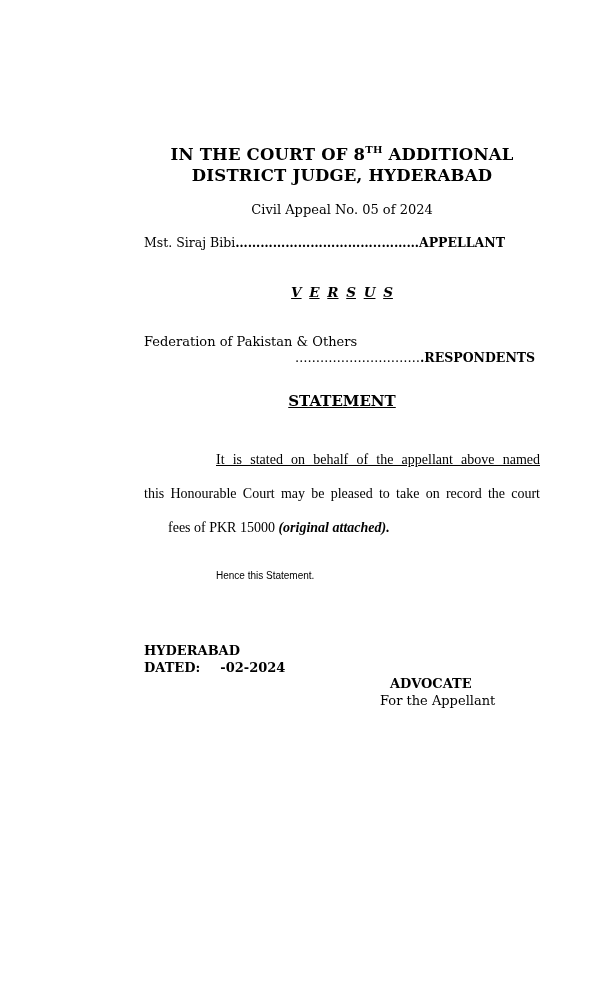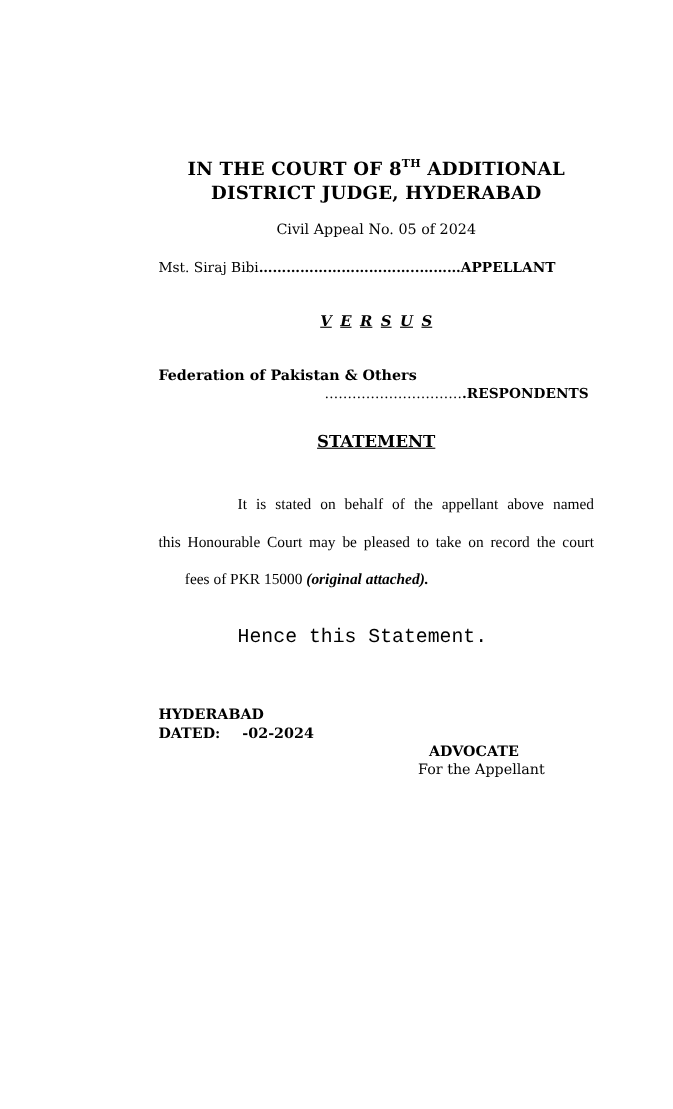--- a/index.html
+++ b/index.html
@@ -33,21 +33,21 @@
     .appellant-line {
       left: 144px; top: 235px; font-size: 12.5px;
     }
     .appellant-line .lbl { font-weight: bold; }
     .versus {
       left: 0; width: 684px; text-align: center;
       top: 284px; font-size: 13.5px; font-weight: bold; font-style: italic;
     }
     .versus span { text-decoration: underline; margin: 0 1.5px; }
     .respondent-name {
-      left: 144px; top: 334px; font-size: 13px; font-weight: bold;
+      left: 144px; top: 334px; font-size: 13px; font-weight: normal;
     }
     .respondent-line {
       left: 284px; top: 350px; font-size: 12.5px; font-weight: bold; margin-left: 11px;
     }
     .respondent-line .dots { font-weight: normal; }
     .statement-heading {
       left: 0; width: 684px; text-align: center;
       top: 392px; font-size: 15px; font-weight: bold;
       text-decoration: underline;
     }
@@ -55,21 +55,21 @@
       left: 144px; width: 396px;
       font-family: "Liberation Serif", serif;
       font-size: 14px;
       text-align: justify;
       text-align-last: justify;
     }
     .para.last { text-align-last: left; }
     .para.indent { padding-left: 72px; width: 324px; }
     .hence {
       left: 216px; top: 570px;
-      font-family: Liberation Mono, monospace; font-size: 18px; text-align: center;
+      font-family: Liberation Sans, sans-serif; font-size: 10px; text-align: center;
     }
     .city { left: 144px; top: 643px; font-size: 13px; font-weight: bold; }
     .dated { left: 144px; top: 660px; font-size: 13px; font-weight: bold; }
     .dated .val { margin-left: 20px; }
     .advocate {
       left: 390px; width: 120px; text-align: left;
       top: 676px; font-size: 13px; font-weight: bold;
     }
     .for-appellant {
       left: 380px; width: 140px; text-align: left;
@@ -97,21 +97,21 @@
     <span>U</span>
     <span>S</span>
   </div>
 
   <div class="abs respondent-name">Federation of Pakistan &amp; Others</div>
 
   <div class="abs respondent-line"><span class="dots">…………………………</span><span>.RESPONDENTS</span></div>
 
   <div class="abs statement-heading">STATEMENT</div>
 
-  <div class="abs para indent" style="top:452px;">It is stated on behalf of the appellant above named</div>
+  <div class="abs para indent" style="top:452px;text-decoration:underline;">It is stated on behalf of the appellant above named</div>
   <div class="abs para" style="top:486px;">this Honourable Court may be pleased to take on record the court</div>
   <div class="abs para last" style="top:520px;margin-left:24px;"><span>fees of PKR 15000 </span><b><i>(original attached).</i></b></div>
 
   <div class="abs hence">Hence this Statement.</div>
 
   <div class="abs city">HYDERABAD</div>
   <div class="abs dated"><span>DATED:</span><span class="val">-02-2024</span></div>
 
   <div class="abs advocate">ADVOCATE</div>
   <div class="abs for-appellant">For the Appellant</div>

